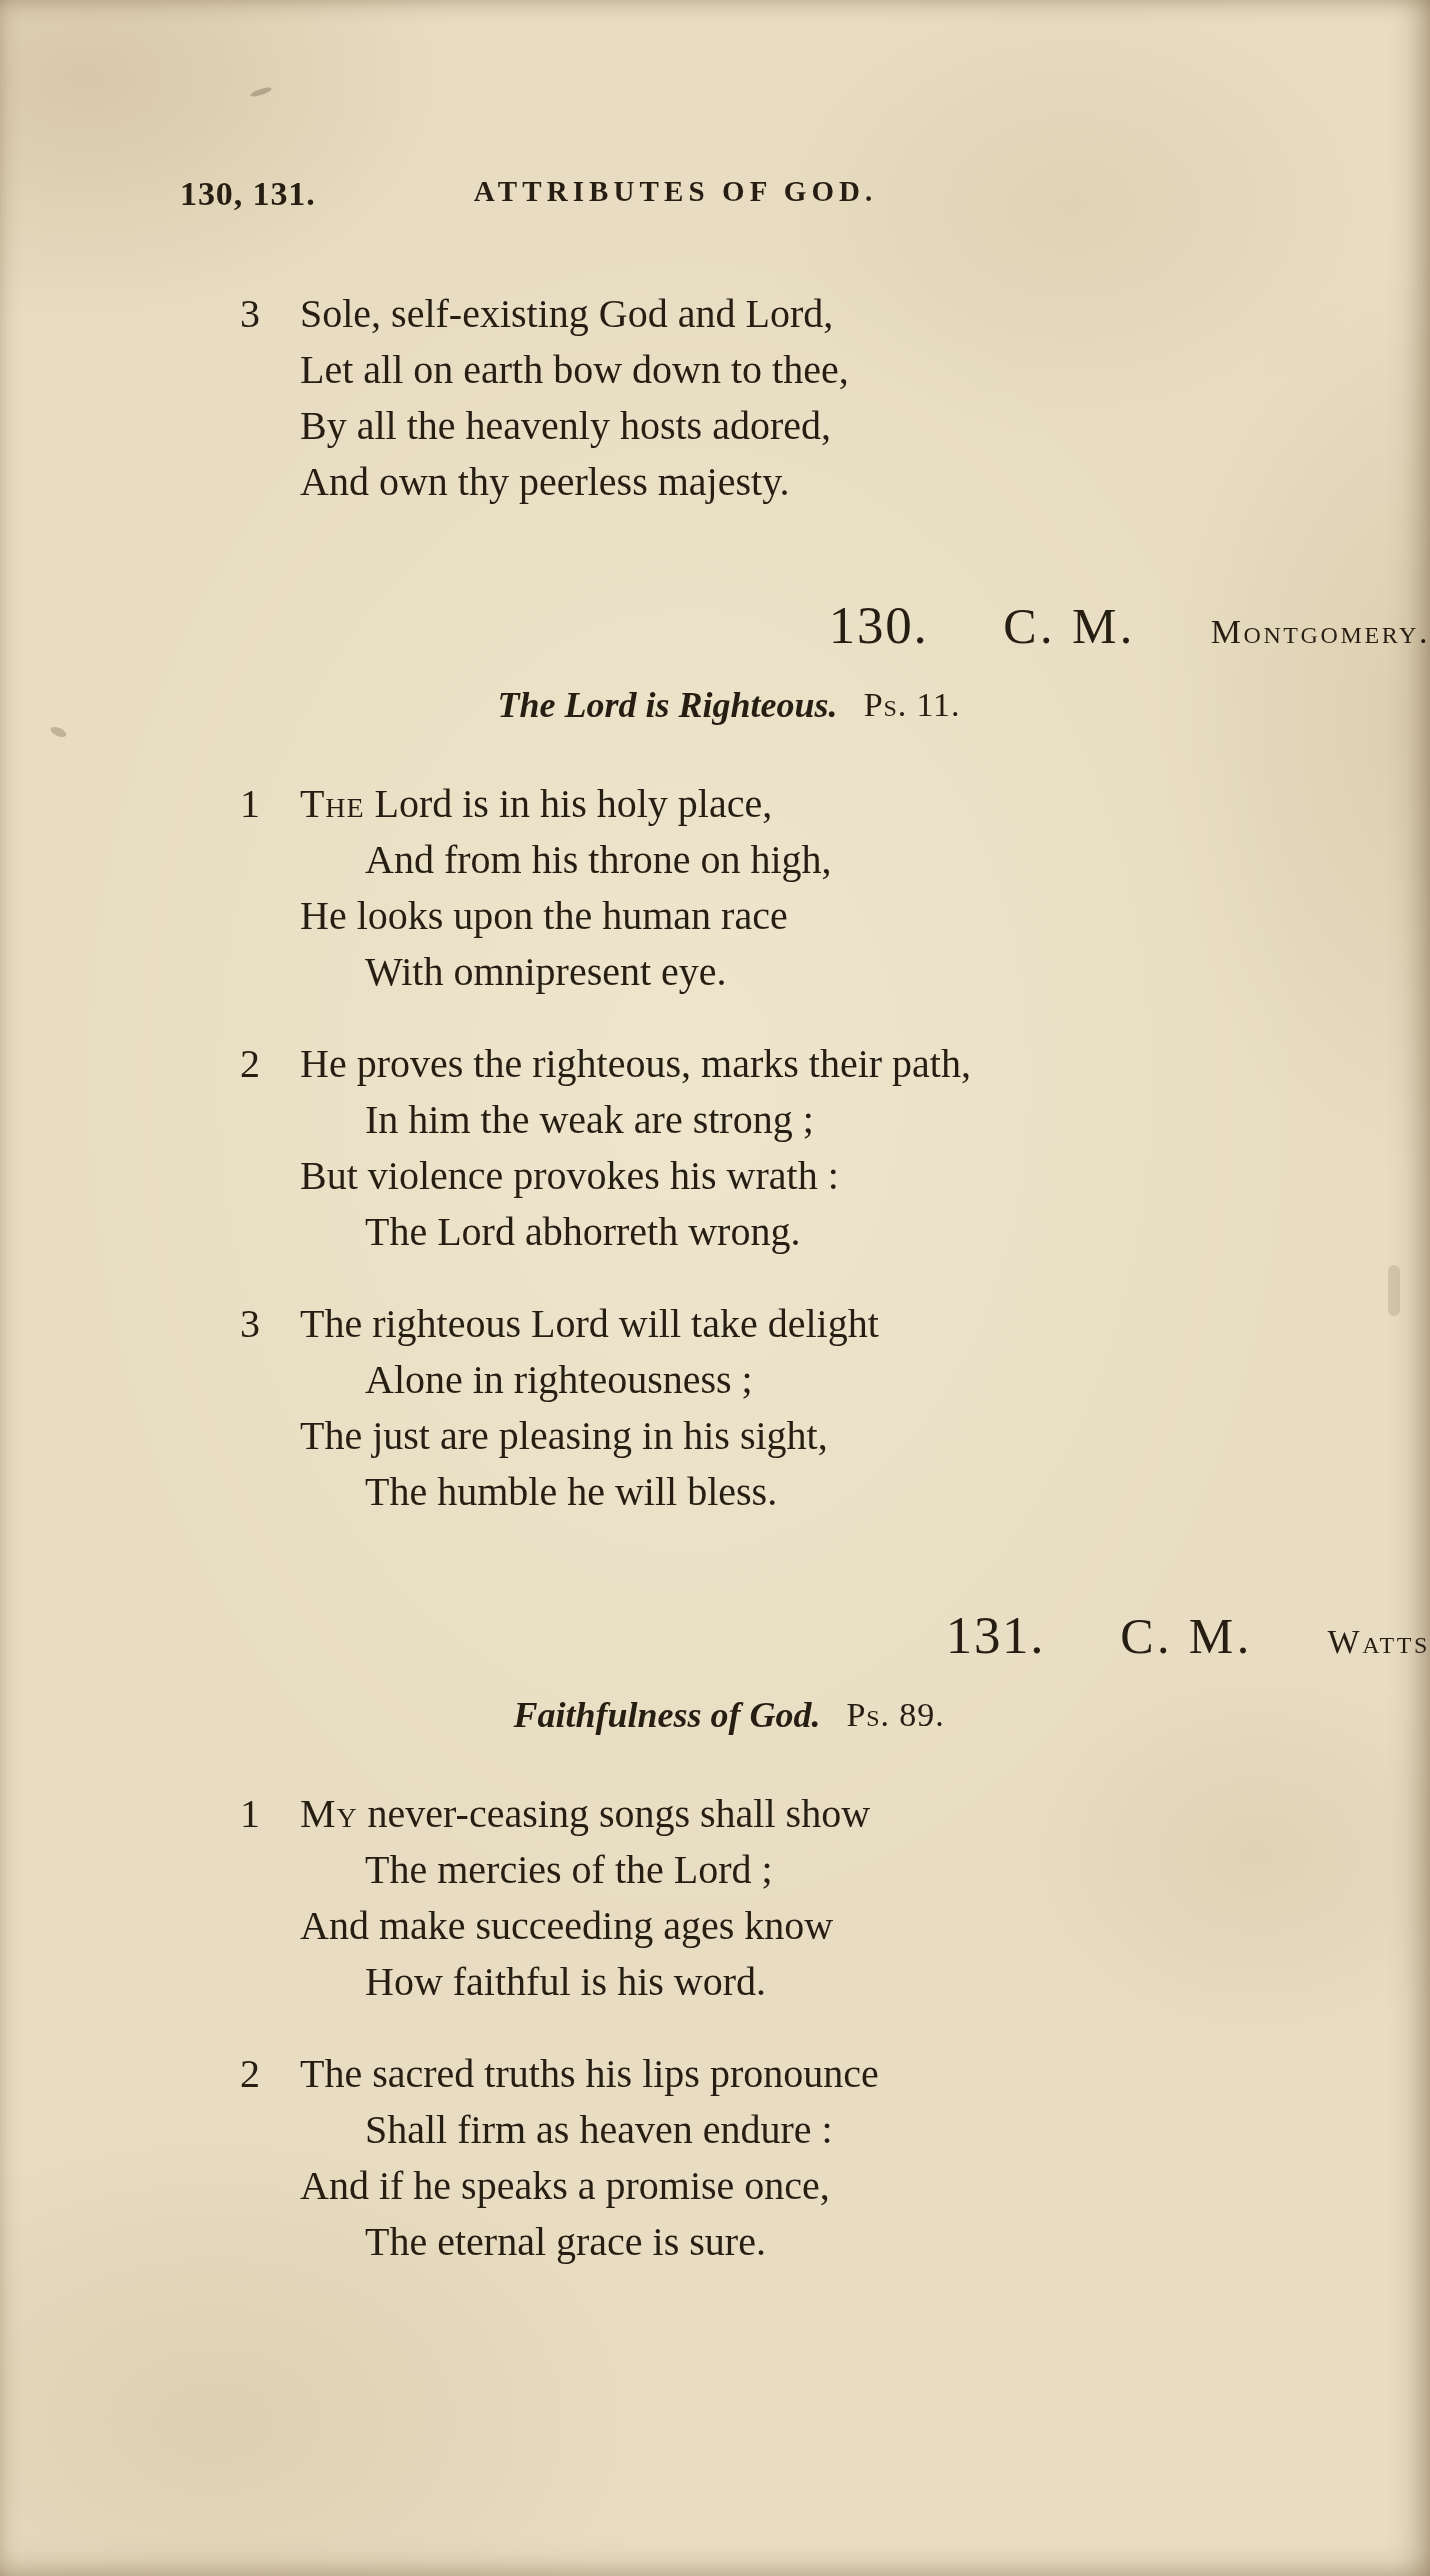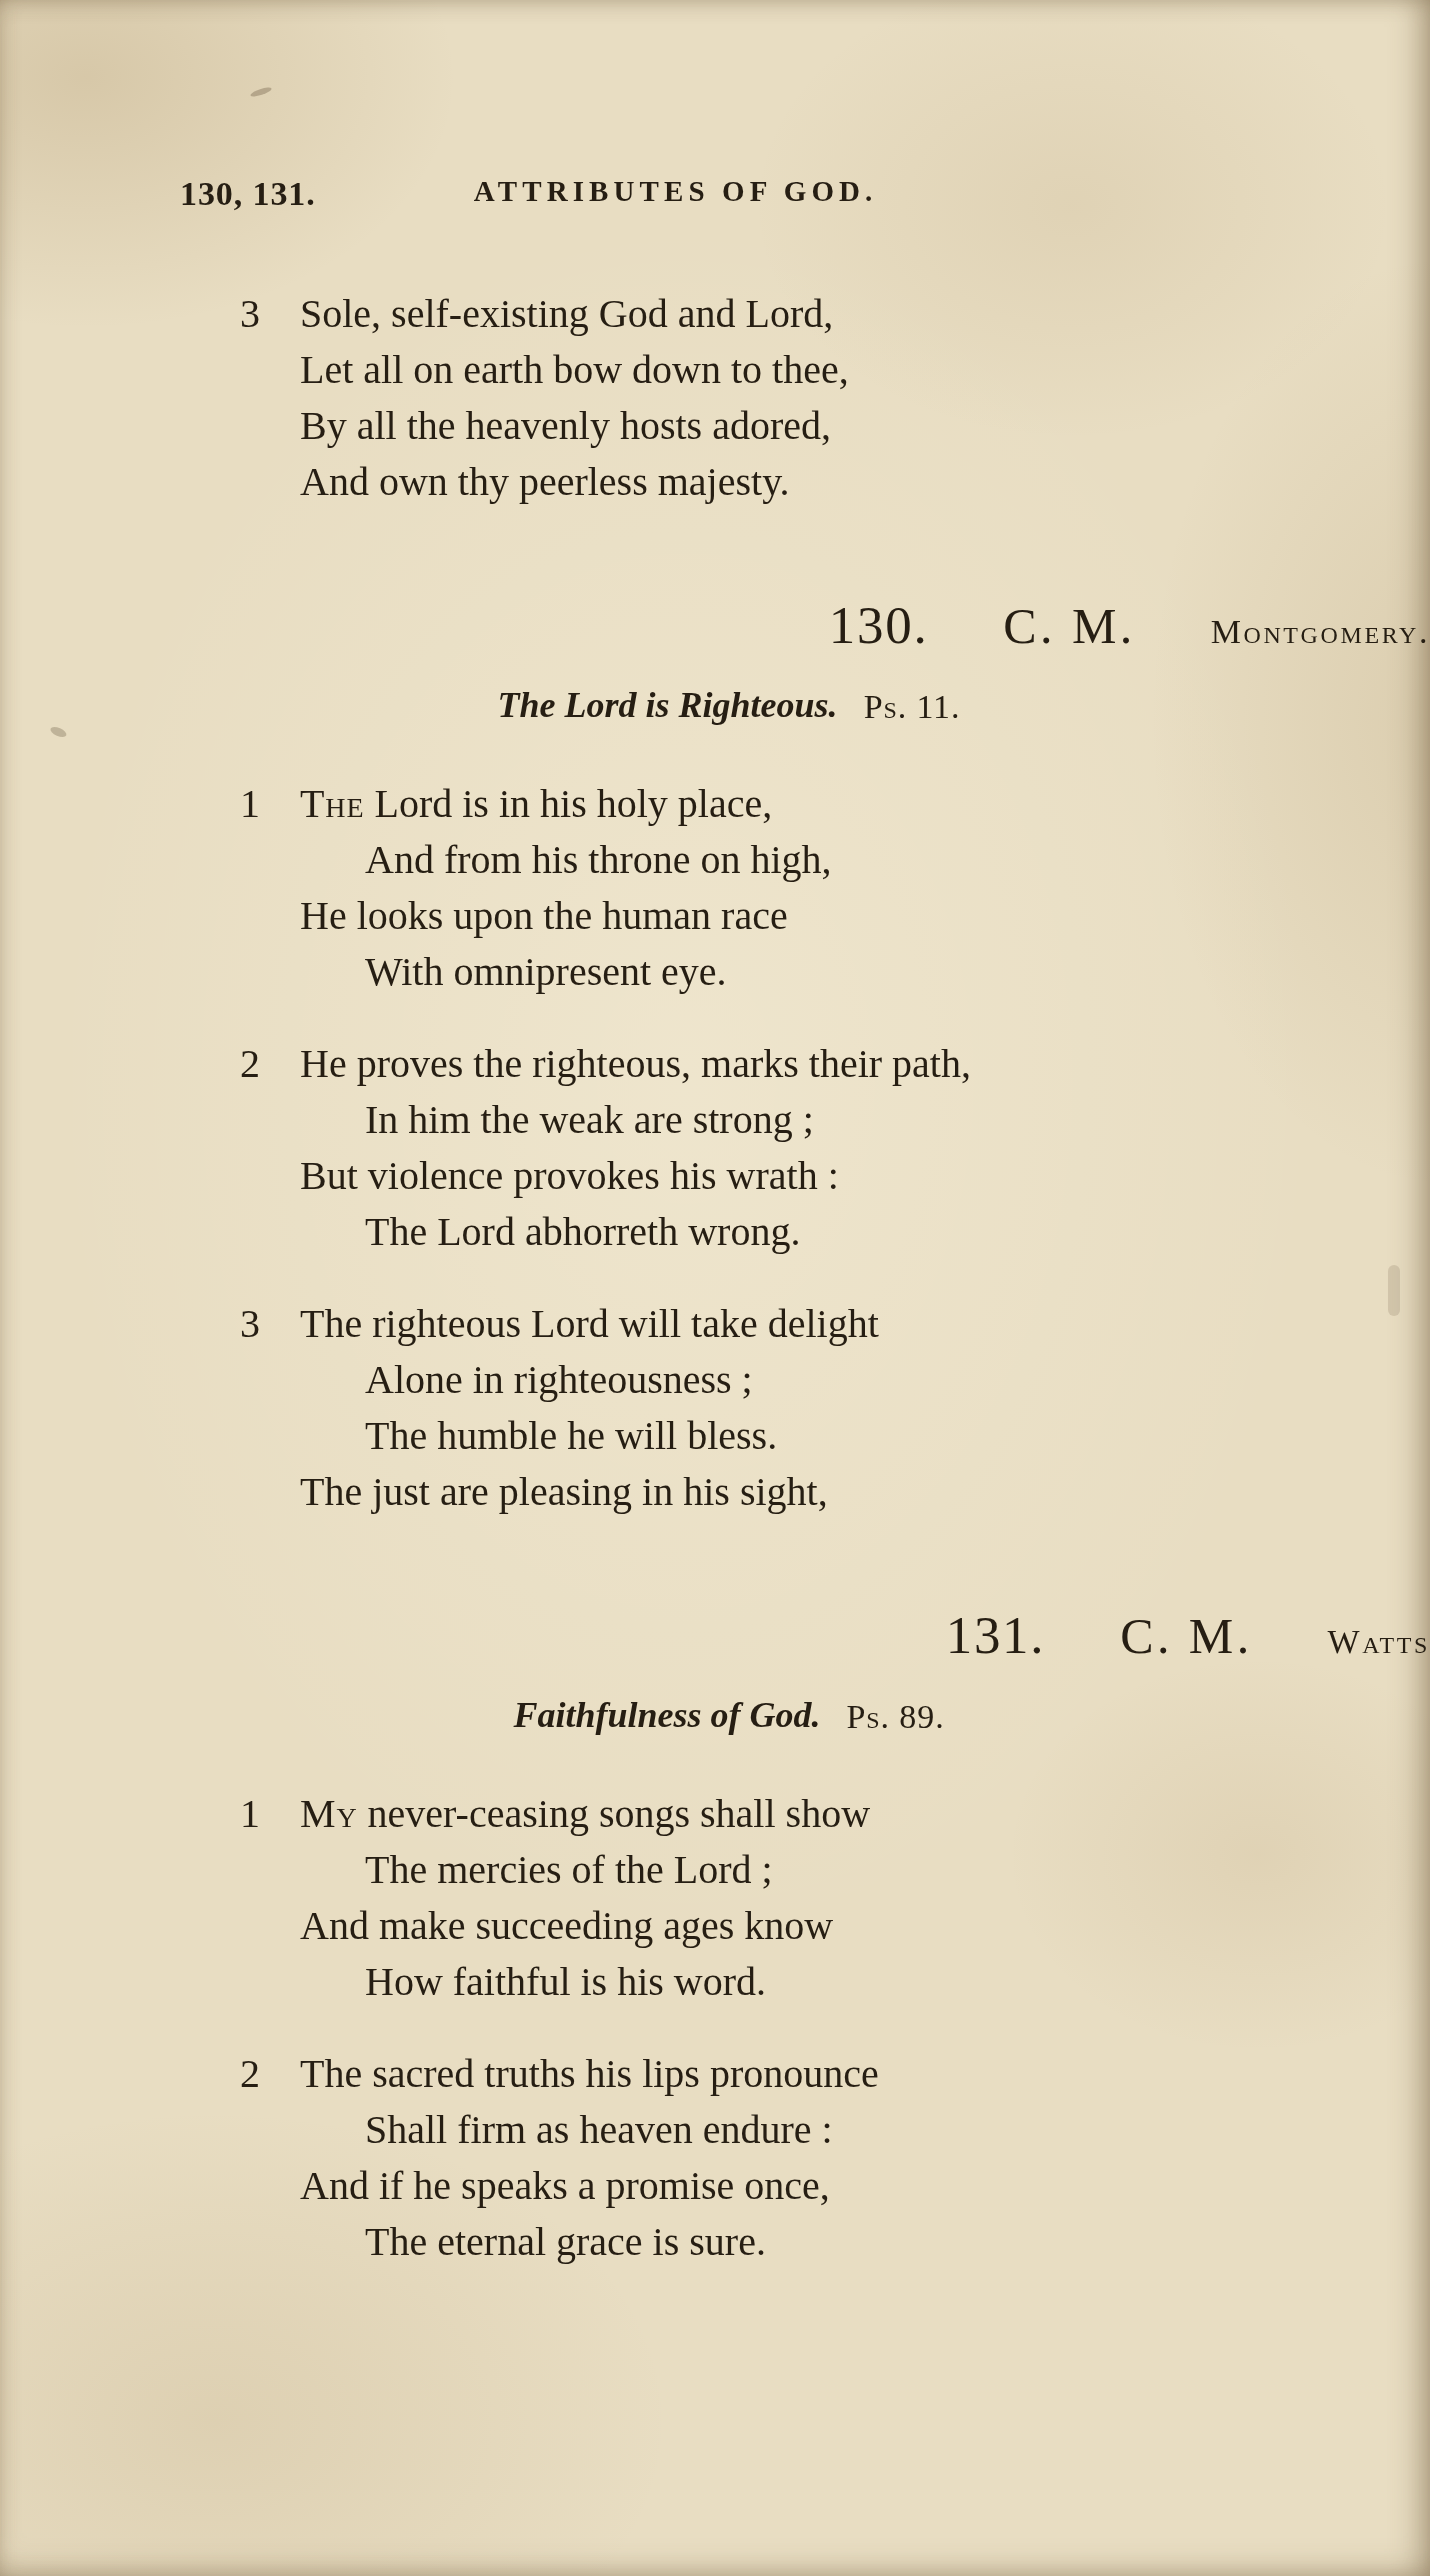--- a/index.html
+++ b/index.html
@@ -100,21 +100,21 @@
   .hymn-number { font-size: 53px; letter-spacing: 1.7px; }
   .hymn-meter  { font-size: 50px; letter-spacing: 3.4px; margin-top: 12px; }
   .hymn-author {
     font-size: 34px;
     font-variant: small-caps;
     letter-spacing: 2.6px;
   }
   .hymn-subtitle {
     display: flex;
     justify-content: center;
-    align-items: flex-end;
+    align-items: center;
     gap: 26px;
     margin-bottom: 50px;
   }
   .subtitle-text {
     font-style: italic;
     font-weight: 700;
     font-size: 36px;
   }
   .subtitle-ref {
     font-size: 34px;
@@ -175,22 +175,22 @@
             <p class="line indent">In him the weak are strong ;</p>
             <p class="line">But violence provokes his wrath :</p>
             <p class="line indent">The Lord abhorreth wrong.</p>
           </div>
         </div>
         <div class="stanza">
           <span class="stanza-number">3</span>
           <div class="stanza-lines">
             <p class="line">The righteous Lord will take delight</p>
             <p class="line indent">Alone in righteousness ;</p>
+            <p class="line">The just are pleasing in his sight,</p>
             <p class="line indent">The humble he will bless.</p>
-            <p class="line">The just are pleasing in his sight,</p>
           </div>
         </div>
       </div>
   </section>
 
   <section>
     <div class="hymn-heading">
       <span class="hymn-number">131.</span>
       <span class="hymn-meter">C. M.</span>
       <span class="hymn-author">Watts</span>

